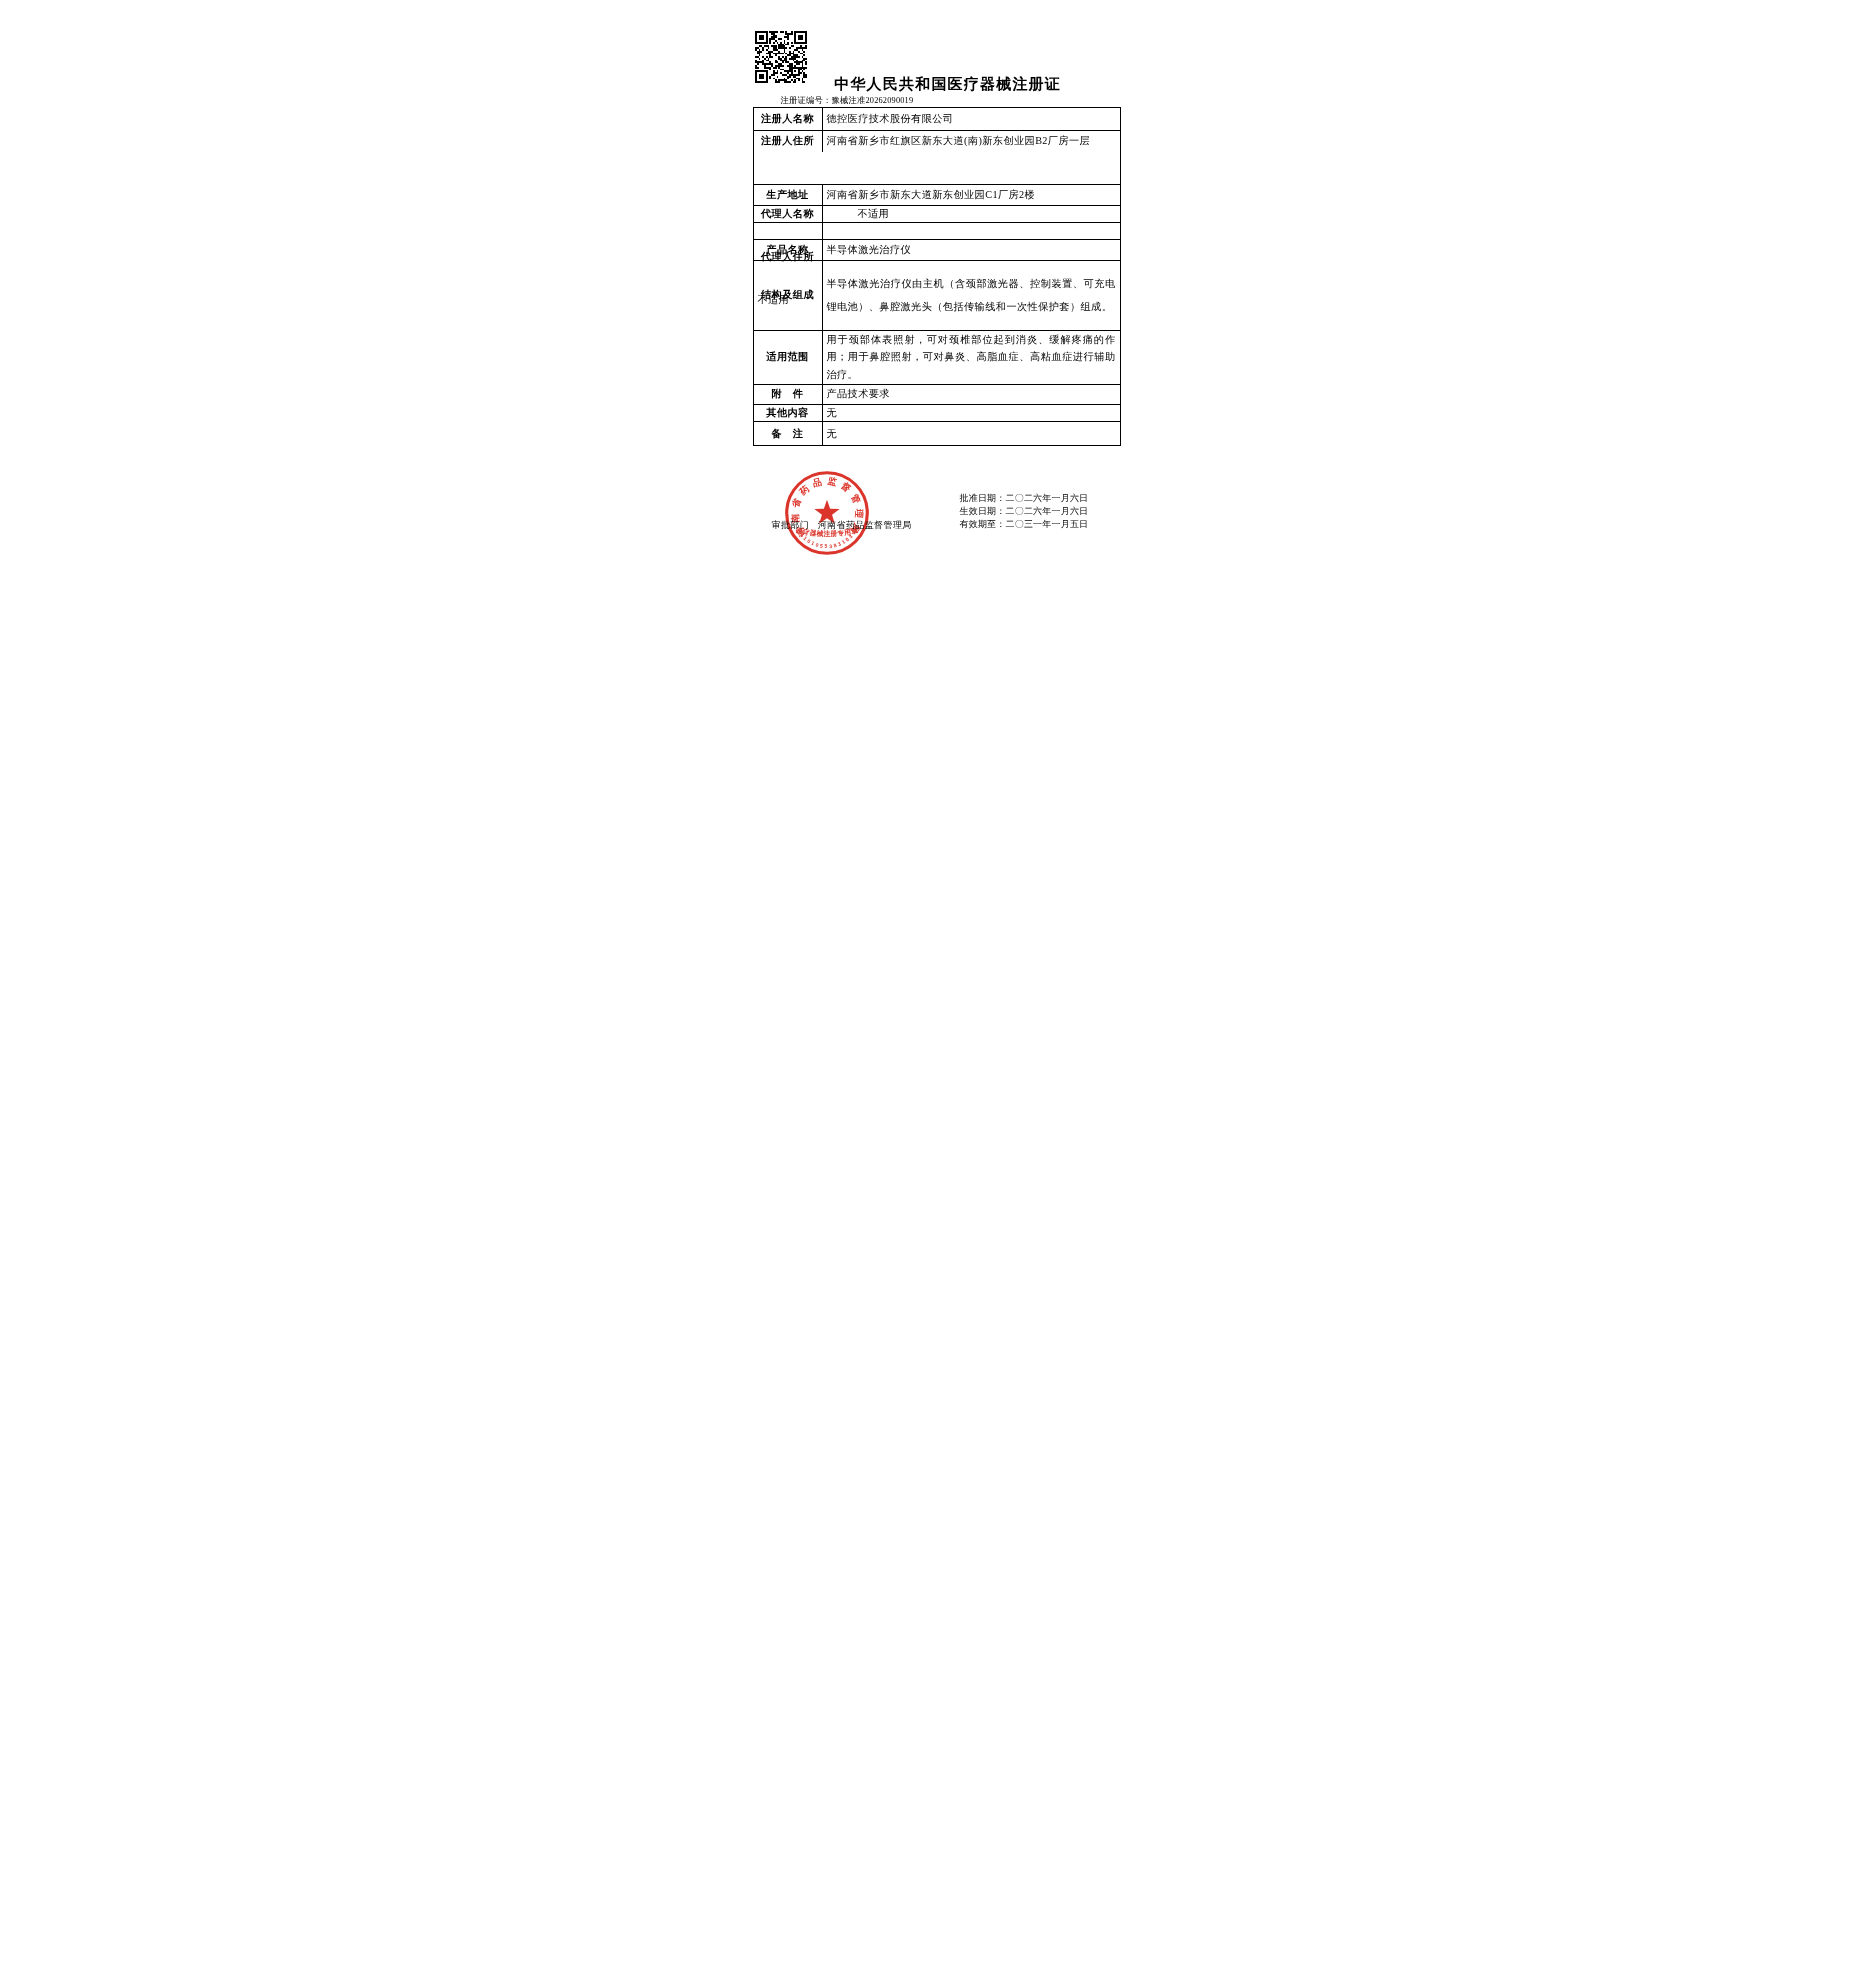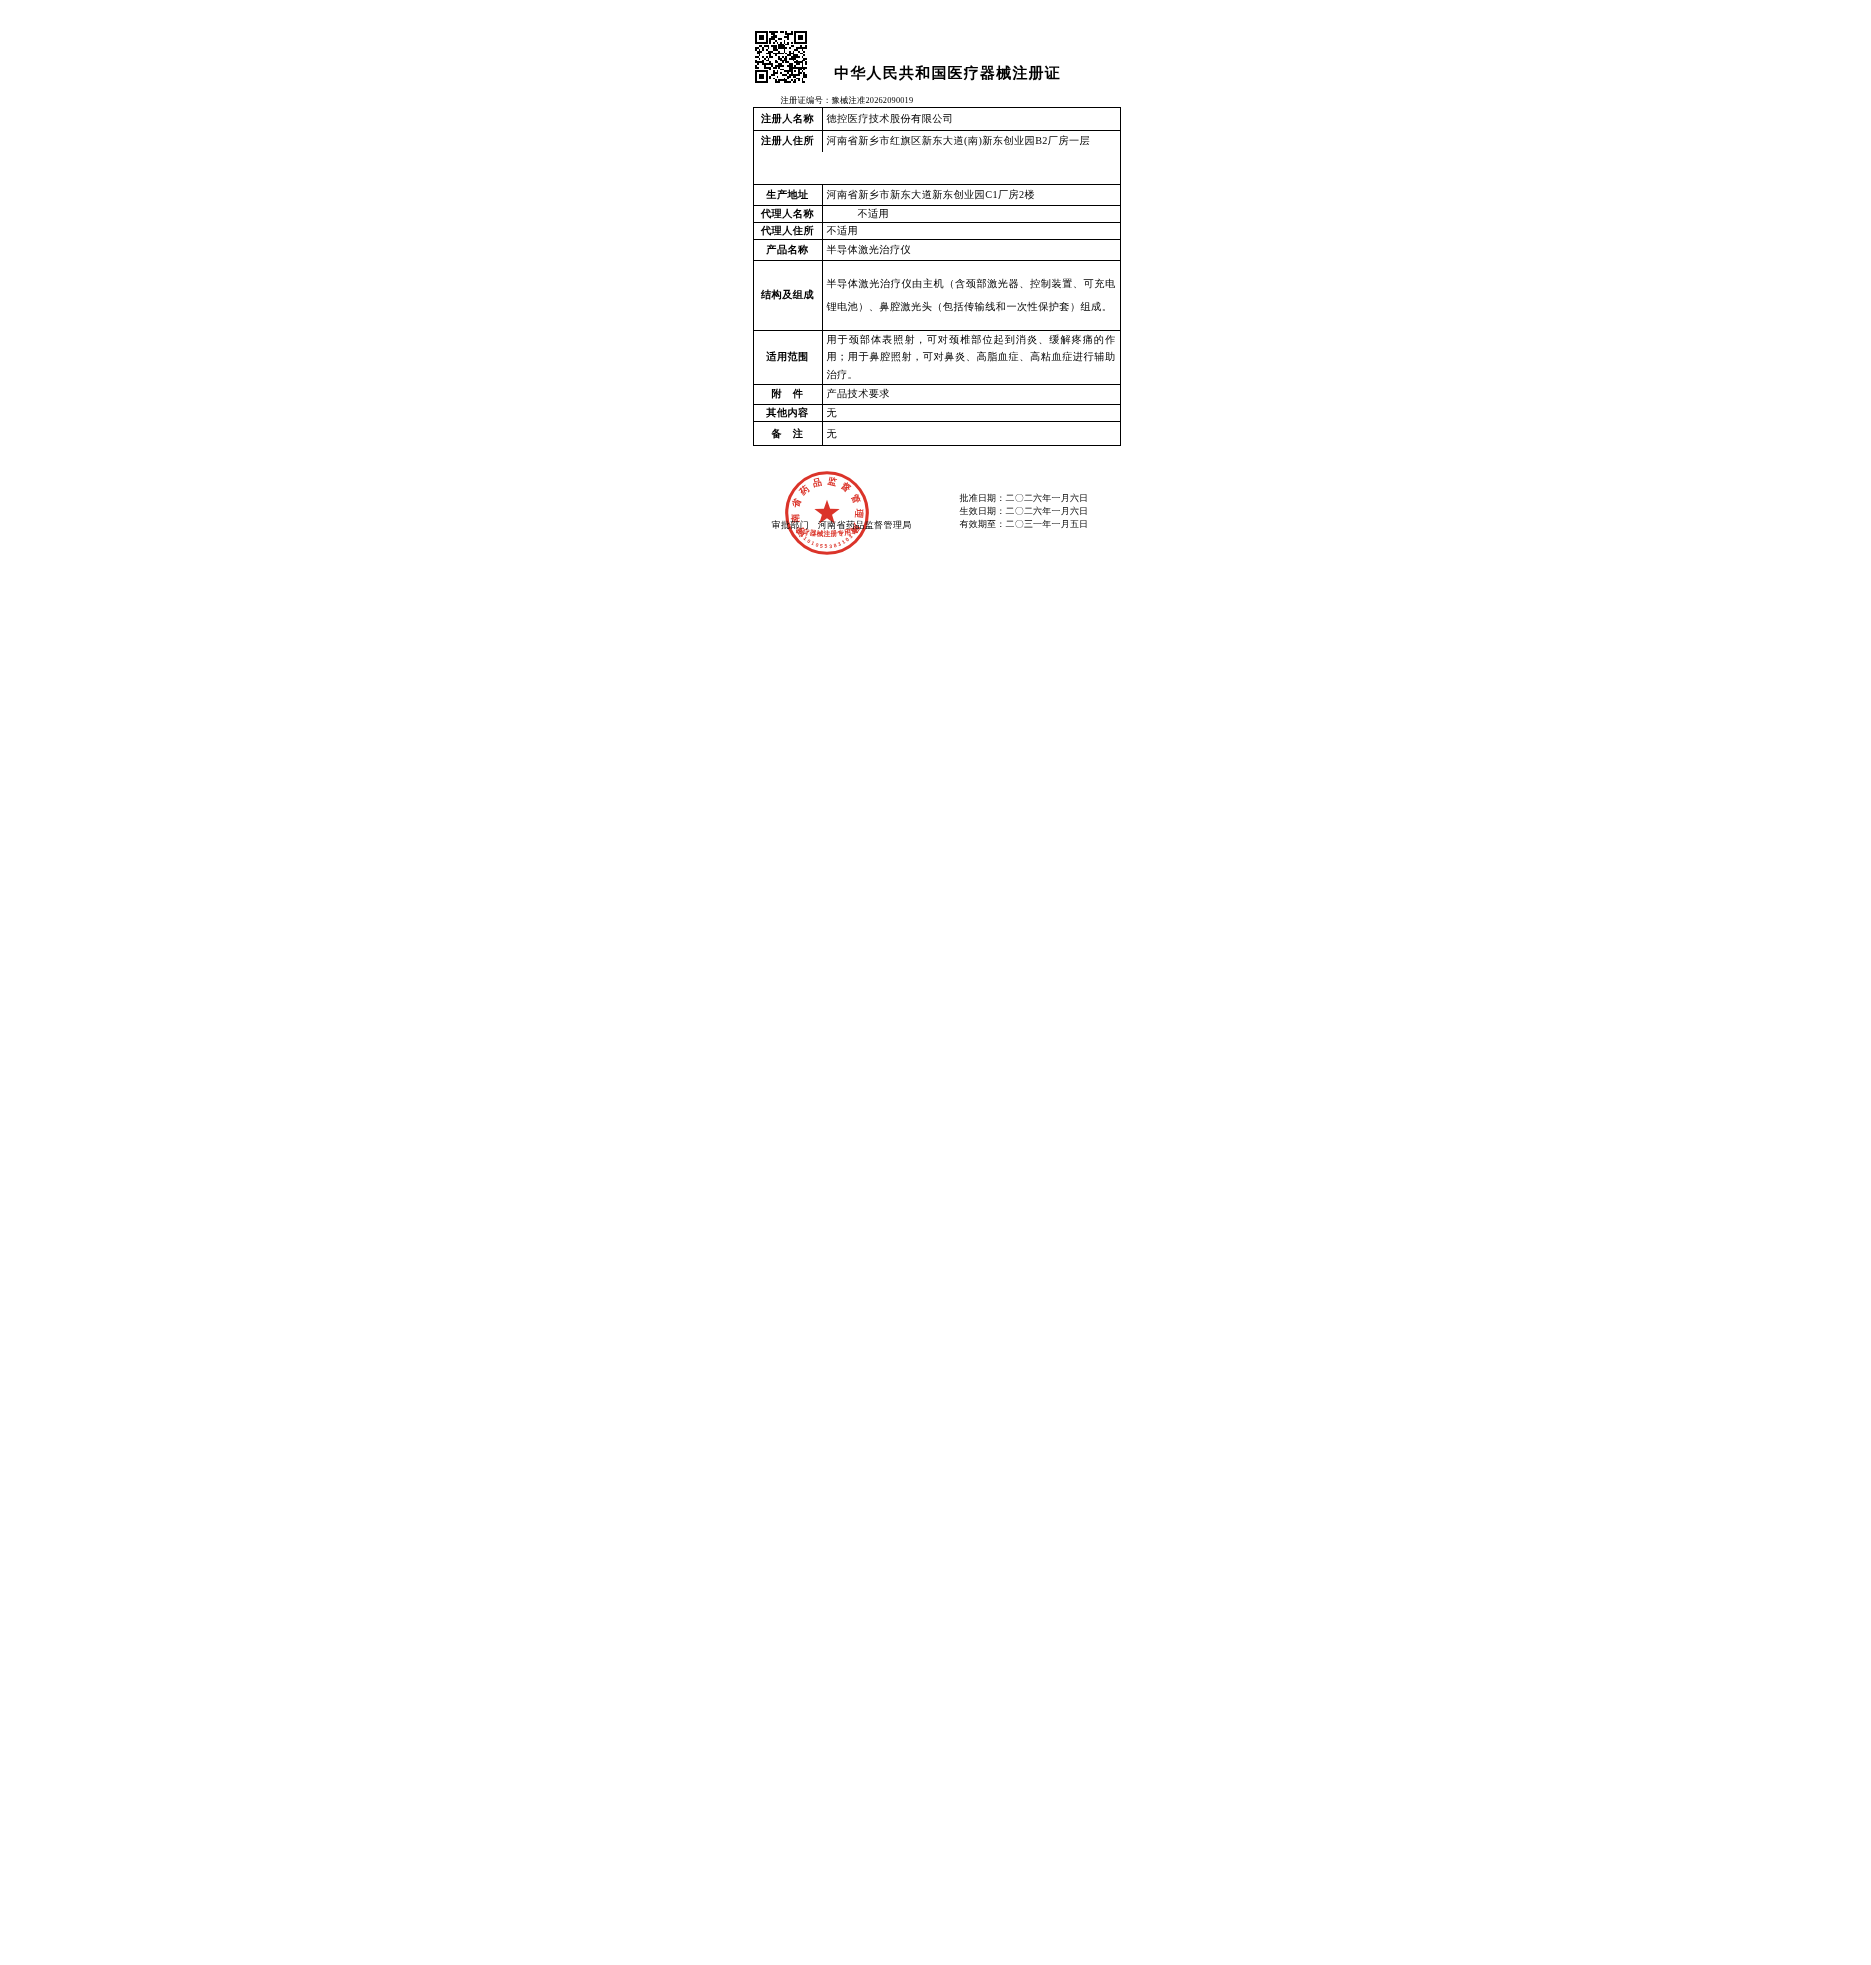--- a/index.html
+++ b/index.html
@@ -10,21 +10,21 @@
     width: 432px; height: 612px;
     margin: 0 auto;
     background: #fff;
     color: #000;
     font-family: "Liberation Serif", "DejaVu Serif", serif;
     overflow: hidden;
   }
   .qr { position: absolute; left: 35px; top: 31px; width: 52px; height: 52px; }
   .qr rect { fill: #000; shape-rendering: crispEdges; }
   .title {
-    position: absolute; left: 23.6px; top: 65px; width: 409px;
+    position: absolute; left: 23.6px; top: 76px; width: 409px;
     text-align: center;
     font-family: "Liberation Sans", "DejaVu Sans", sans-serif;
     font-weight: 700; font-size: 15px; line-height: 15.7px; letter-spacing: 1.2px;
     white-space: nowrap;
   }
   .reg-no {
     position: absolute; left: 61px; top: 95px;
     font-size: 8.3px; letter-spacing: 0.2px; white-space: nowrap;
   }
   .cert-table {
@@ -504,21 +504,21 @@
         <div class="cell-value">
           <div class="value-inner">河南省新乡市新东大道新东创业园C1厂房2楼</div>
         </div>
       </div>
       <div class="row" style="height: 17px; gap: 31px;">
         <div class="cell-label">代理人名称</div>
         <div class="cell-value">
           <div class="value-inner">不适用</div>
         </div>
       </div>
-      <div class="row" style="height: 17px;">
+      <div class="row" style="height: 17px; flex-direction: column;">
         <div class="cell-label">代理人住所</div>
         <div class="cell-value">
           <div class="value-inner">不适用</div>
         </div>
       </div>
       <div class="row" style="height: 21px;">
         <div class="cell-label">产品名称</div>
         <div class="cell-value">
           <div class="value-inner">半导体激光治疗仪</div>
         </div>

